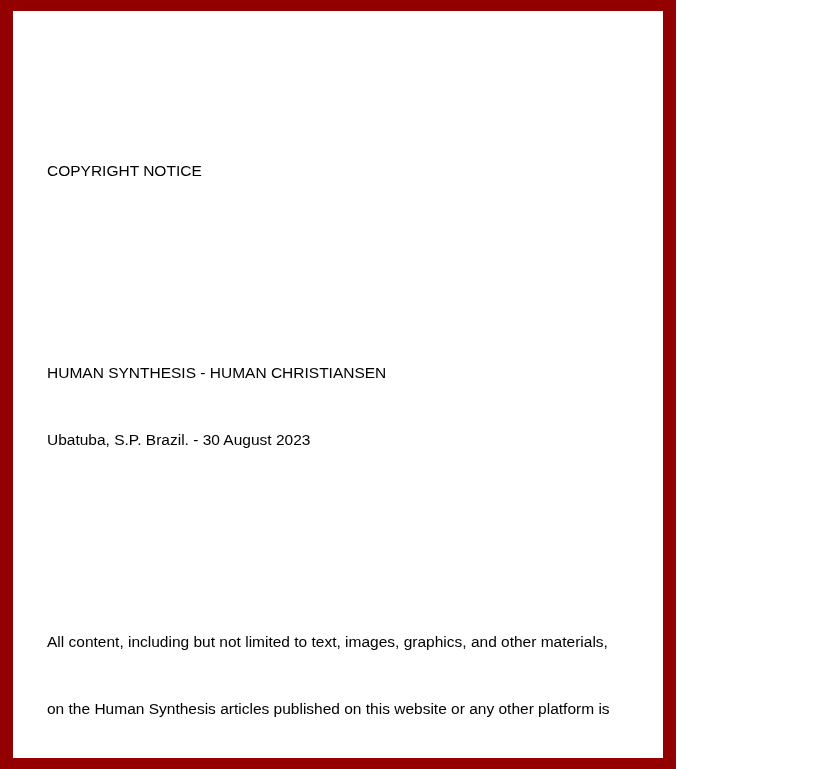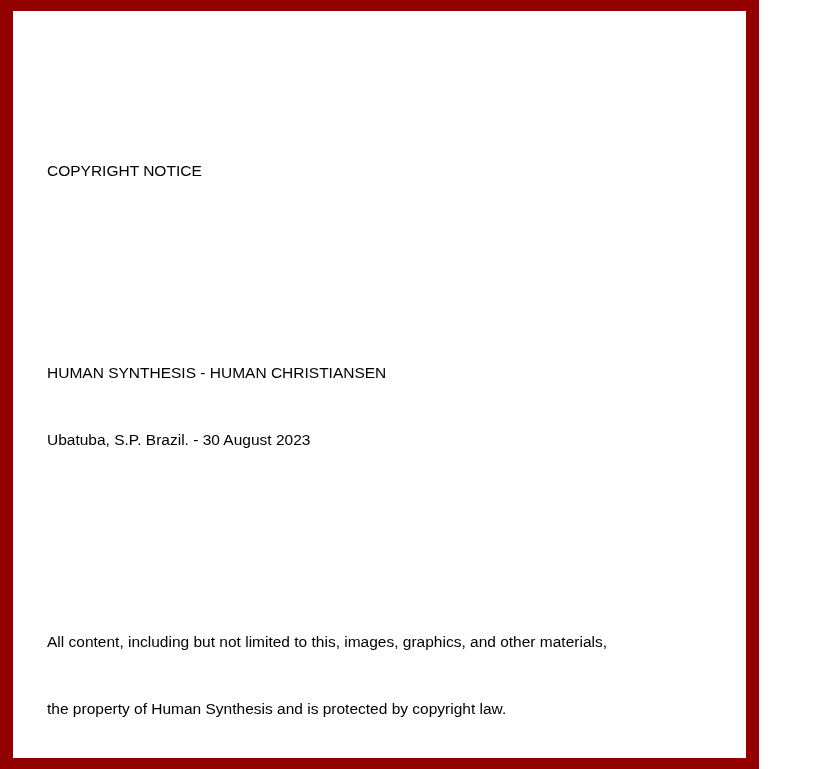--- a/index.html
+++ b/index.html
@@ -5,21 +5,21 @@
   :root { --accent: #930000; --paper: #ffffff; --ink: #000000; }
   * { box-sizing: border-box; }
   html, body { margin: 0; padding: 0; }
   body {
     width: 820px; height: 769px;
     background: var(--paper);
     font-family: "Liberation Sans", "DejaVu Sans", sans-serif;
     color: var(--ink);
   }
   .frame {
-    width: 759px; height: 769px;
+    width: 676px; height: 769px;
     border-style: solid;
     border-color: var(--accent);
     border-width: 11px 13px 11px 13px;
     background: var(--paper);
   }
   .doc {
     padding: 37px 20px 0 34px;
     font-size: 15.5px;
     line-height: 22.4px;
     white-space: pre-wrap;
@@ -36,21 +36,22 @@
     <div class="block">
       <div class="line">COPYRIGHT NOTICE</div>
     </div>
 
     <div class="block">
       <div class="line">HUMAN SYNTHESIS - HUMAN CHRISTIANSEN</div>
       <div class="line">Ubatuba, S.P. Brazil. - 30 August 2023</div>
     </div>
 
     <div class="block">
-      <div class="line">All content, including but not limited to this, images, graphics, and other materials,</div>
+      <div class="line">All content, including but not limited to text, images, graphics, and other materials,</div>
+      <div class="line">on the Human Synthesis articles published on this website or any other platform is</div>
       <div class="line">the property of Human Synthesis and is protected by copyright law.</div>
     </div>
 
     
 
     
 
     
 
     

